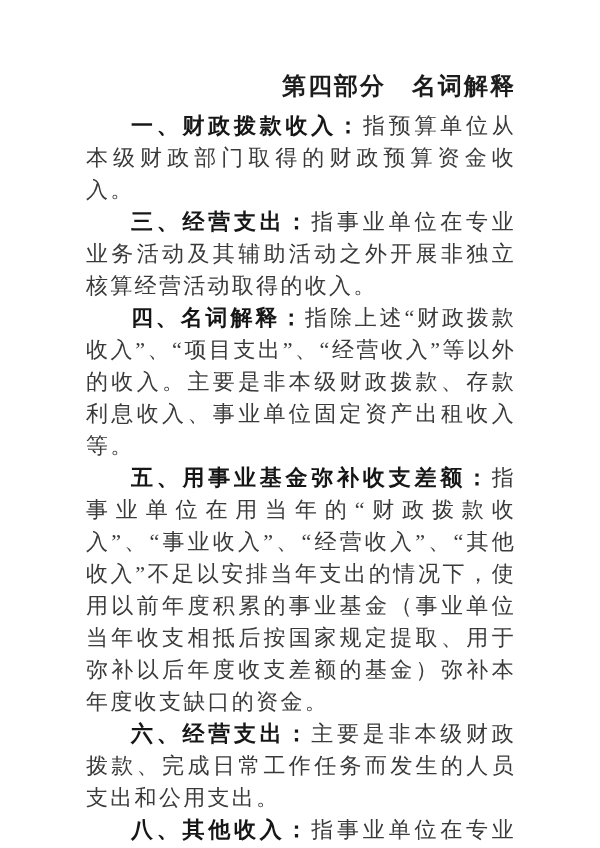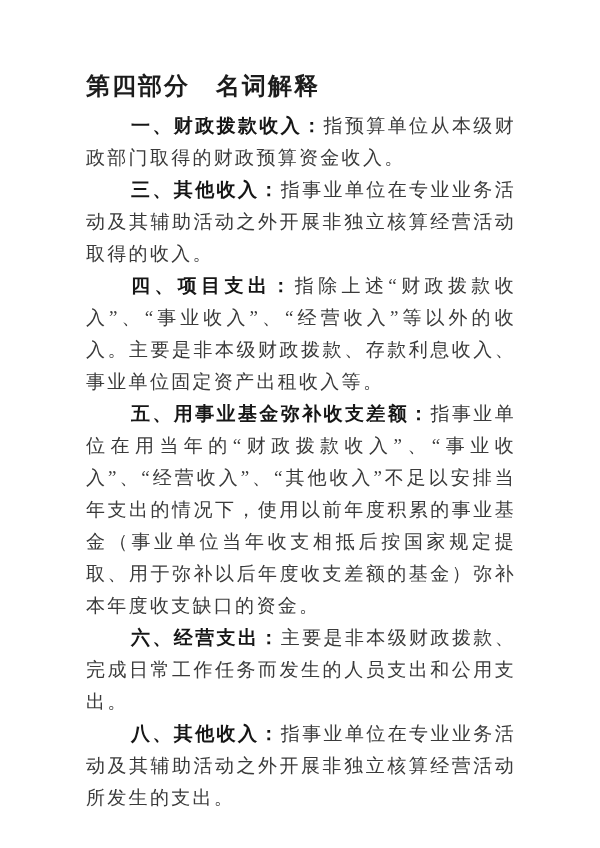--- a/index.html
+++ b/index.html
@@ -19,48 +19,48 @@
     padding: 68px 84px 0 86px;
     background: #ffffff;
   }
   .title {
     font-family: "Liberation Sans", sans-serif;
     font-weight: bold;
     font-size: 24px;
     line-height: 36px;
     letter-spacing: 2px;
     color: #1c1c1c;
-    text-align: left;
+    text-align: right;
     margin: 0 0 6px 0;
   }
   .body-text {
     margin: 0;
   }
   .para {
     font-family: "Liberation Serif", serif;
-    font-size: 19px;
+    font-size: 22px;
     line-height: 32px;
     letter-spacing: 2.3px;
     color: #3a3a3a;
     text-align: justify;
     text-indent: 45px;
     margin: 0;
   }
   .para b {
     font-weight: bold;
     color: #161616;
   }
 </style>
 </head>
 <body>
 
 <div class="page">
   <h1 class="title">第四部分　名词解释</h1>
   <div class="body-text">
     <p class="para"><b>一、财政拨款收入：</b><span>指预算单位从本级财政部门取得的财政预算资金收入。</span></p>
-    <p class="para"><b>三、其他收入：</b><span>指事业单位在专业业务活动及其辅助活动之外开展非独立核算经营活动取得的收入。</span></p>
-    <p class="para"><b>四、项目支出：</b><span>指除上述“财政拨款收入”、“事业收入”、“经营收入”等以外的收入。主要是非本级财政拨款、存款利息收入、事业单位固定资产出租收入等。</span></p>
+    <p class="para"><b>三、经营支出：</b><span>指事业单位在专业业务活动及其辅助活动之外开展非独立核算经营活动取得的收入。</span></p>
+    <p class="para"><b>四、名词解释：</b><span>指除上述“财政拨款收入”、“项目支出”、“经营收入”等以外的收入。主要是非本级财政拨款、存款利息收入、事业单位固定资产出租收入等。</span></p>
     <p class="para"><b>五、用事业基金弥补收支差额：</b><span>指事业单位在用当年的“财政拨款收入”、“事业收入”、“经营收入”、“其他收入”不足以安排当年支出的情况下，使用以前年度积累的事业基金（事业单位当年收支相抵后按国家规定提取、用于弥补以后年度收支差额的基金）弥补本年度收支缺口的资金。</span></p>
     <p class="para"><b>六、经营支出：</b><span>主要是非本级财政拨款、完成日常工作任务而发生的人员支出和公用支出。</span></p>
     <p class="para"><b>八、其他收入：</b><span>指事业单位在专业业务活动及其辅助活动之外开展非独立核算经营活动所发生的支出。</span></p>
 
   </div>
 </div>
 
 </body></html>

